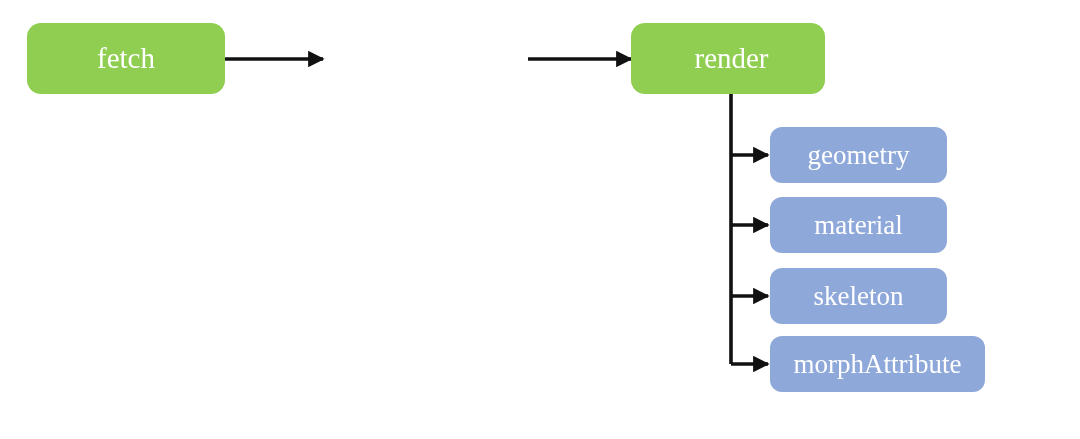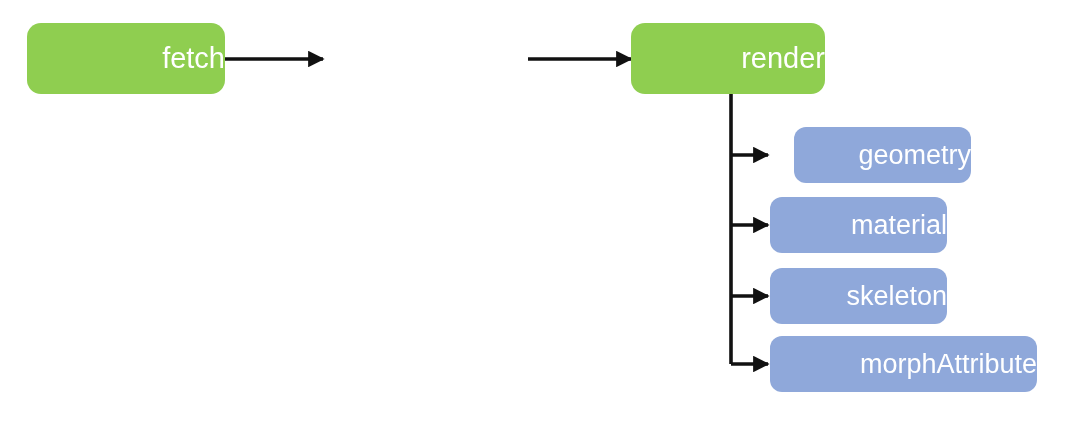--- a/index.html
+++ b/index.html
@@ -27,25 +27,26 @@
     stroke: var(--color-connector, #111111);
     stroke-width: 3.6px;
   }
   .connector-layer .arrowhead-fill {
     fill: var(--color-connector, #111111);
   }
   .node {
     position: absolute;
     display: flex;
     align-items: center;
-    justify-content: flex-end;
+    justify-content: center;
     color: var(--color-node-text, #ffffff);
     box-sizing: border-box;
     text-align: center;
     white-space: nowrap;
+    font-family: Liberation Serif, serif;
   }
   .node.stage {
     background: var(--color-stage-fill, #8fce50);
     border-radius: 14px;
     height: 71px;
     top: 23px;
     font-size: 29px;
   }
   .node.child {
     background: var(--color-child-fill, #8fa8da);
@@ -85,29 +86,29 @@
 
   <div class="node stage" style="left:27px; width:198px;">
     <span>fetch</span>
   </div>
 
 
   <div class="node stage" style="left:631px; width:194px;padding-left:7px;">
     <span>render</span>
   </div>
 
-  <div class="node child" style="top:127px;margin-left:24px;">
+  <div class="node child" style="top:127px;">
     <span>geometry</span>
   </div>
 
   <div class="node child" style="top:197px;">
     <span>material</span>
   </div>
 
   <div class="node child" style="top:268px;">
     <span>skeleton</span>
   </div>
 
-  <div class="node child" style="top:336px; width:267px;">
+  <div class="node child" style="top:336px; width:215px;">
     <span>morphAttribute</span>
   </div>
 
 </div>
 
 </body></html>

